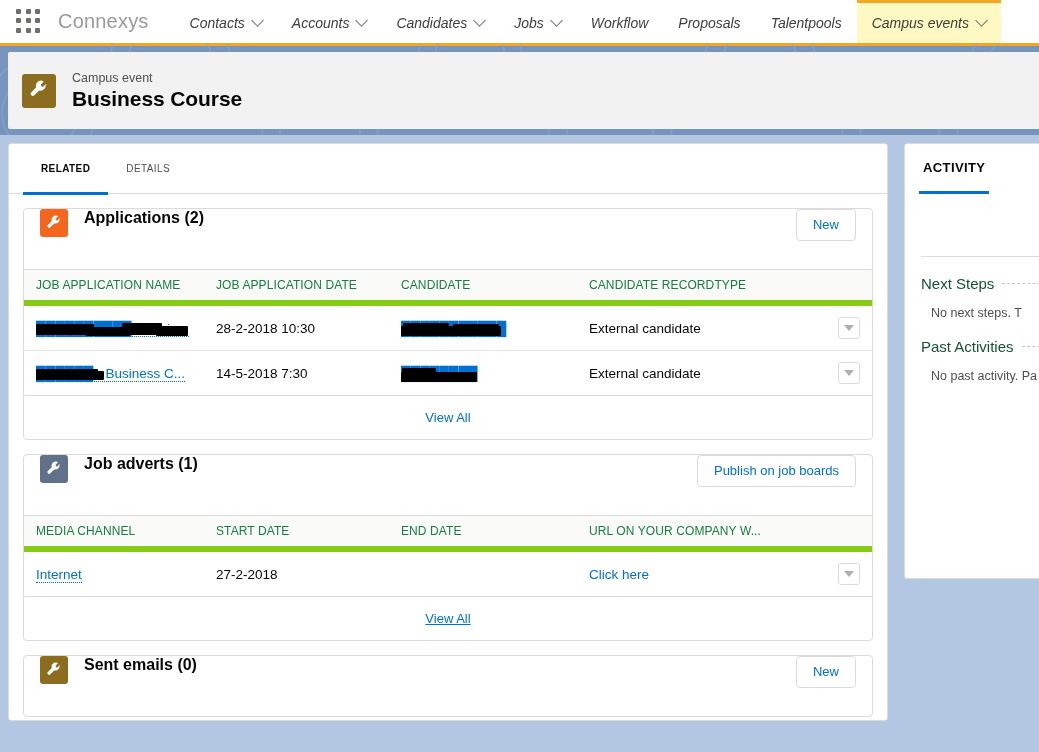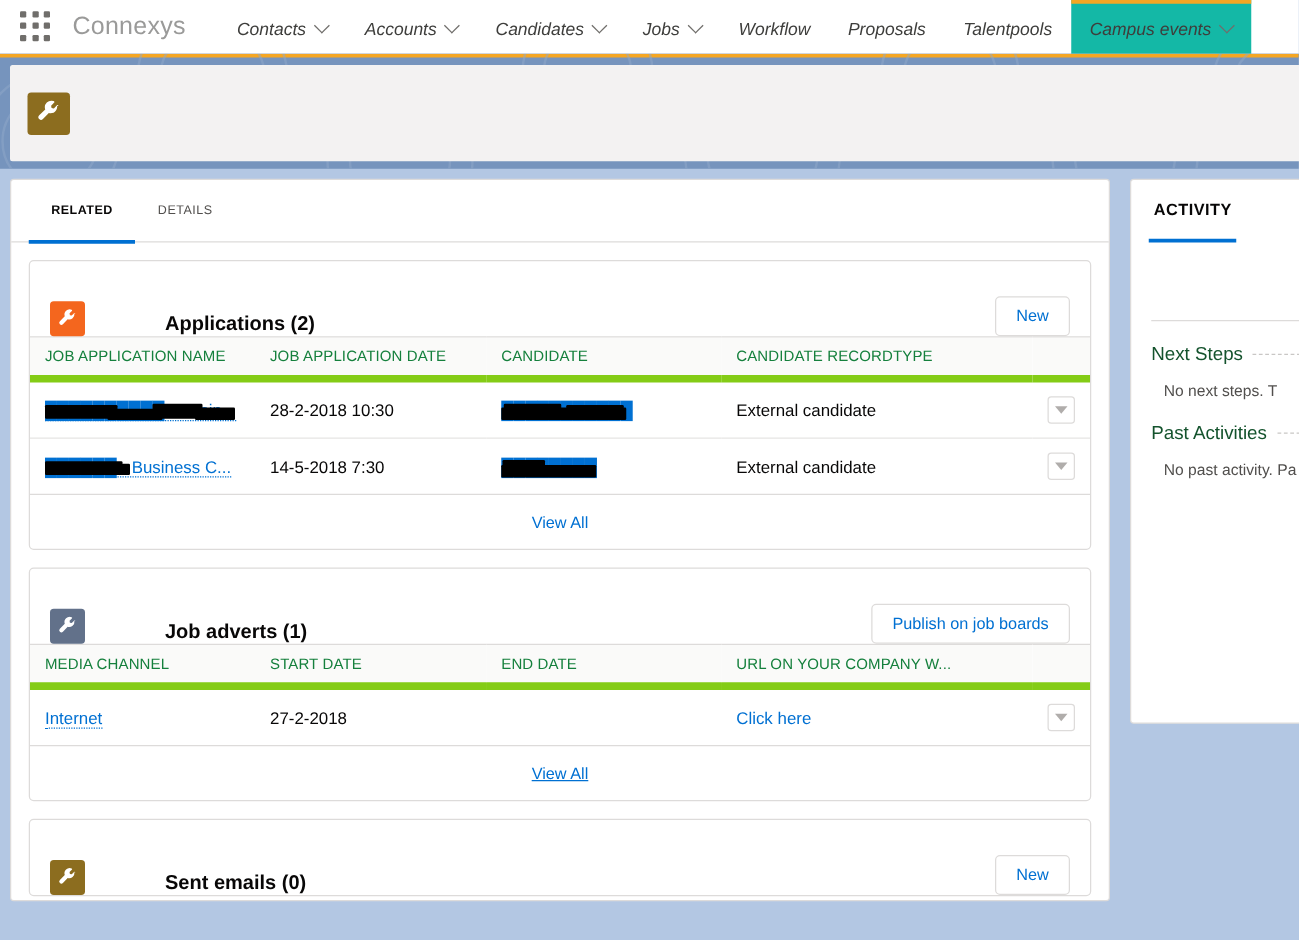--- a/index.html
+++ b/index.html
@@ -39,21 +39,21 @@
   .navlist { display: flex; align-items: stretch; height: 43px; font-style: italic; }
   .navitem {
     display: flex; align-items: center; gap: 8px;
     padding: 0 15px; height: 43px;
     font-size: 14px; color: #3e3e3c;
     white-space: nowrap; cursor: pointer;
     border-top: 3px solid transparent;
     position: relative;
   }
   .navitem.active {
-    background: #14b8a6;
+    background: #fef9c3;
     border-top: 3px solid #f5a623;
     color: #3e3e3c;
   }
   .caret-thin {
     display: inline-block;
     width: 9px; height: 9px;
     border-right: 1.6px solid #706e6b;
     border-bottom: 1.6px solid #706e6b;
     transform: rotate(45deg);
     position: relative; top: -3px;
@@ -117,22 +117,22 @@
   .card-scroll { padding: 14px; }
 
   
   .panel {
     border: 1px solid #dddbda;
     border-radius: 4px;
     background: #fff;
     margin-bottom: 14px;
   }
   .panel-head {
-    display: flex; align-items: flex-end;
-    height: 60px; padding: 0 16px; gap: 48px;
+    display: flex; align-items: flex-start;
+    height: 60px; padding: 0 16px;
   }
   .panel-icon {
     width: 28px; height: 28px; border-radius: 3px;
     display: flex; align-items: center; justify-content: center;
     margin-right: 16px; flex: none;
   }
   .panel-icon svg { width: 17px; height: 17px; }
   .panel-title { font-size: 16px; color: #080707; font-weight: bold; }
   .panel-actions { margin-left: auto; }
   .btn {
@@ -294,20 +294,24 @@
     </g>
   </svg>
 </div>
 
 <div class="rec-header">
   <div class="rec-icon" id="rec-icon-box" style="background: rgb(140, 109, 31);">
     <svg viewBox="0 0 24 24" fill="#ffffff" aria-hidden="true">
       <path d="M20.3 5.4a1 1 0 0 0-1.6-.3l-2.6 2.6-2.1-.4-.4-2.1 2.6-2.6a1 1 0 0 0-.3-1.6A6 6 0 0 0 8.2 8.6L2.7 14a2.4 2.4 0 1 0 3.4 3.4l5.4-5.5a6 6 0 0 0 7.6-6.5z"></path>
     </svg>
   </div>
+  <div class="rec-meta">
+    <div class="rec-kicker">Campus event</div>
+    <div class="rec-title">Business Course</div>
+  </div>
 </div>
 
 <div class="main-card">
 
   <div class="tabs">
     <div class="tab active">
       <span>RELATED</span>
     </div>
     <div class="tab">
       <span>DETAILS</span>

